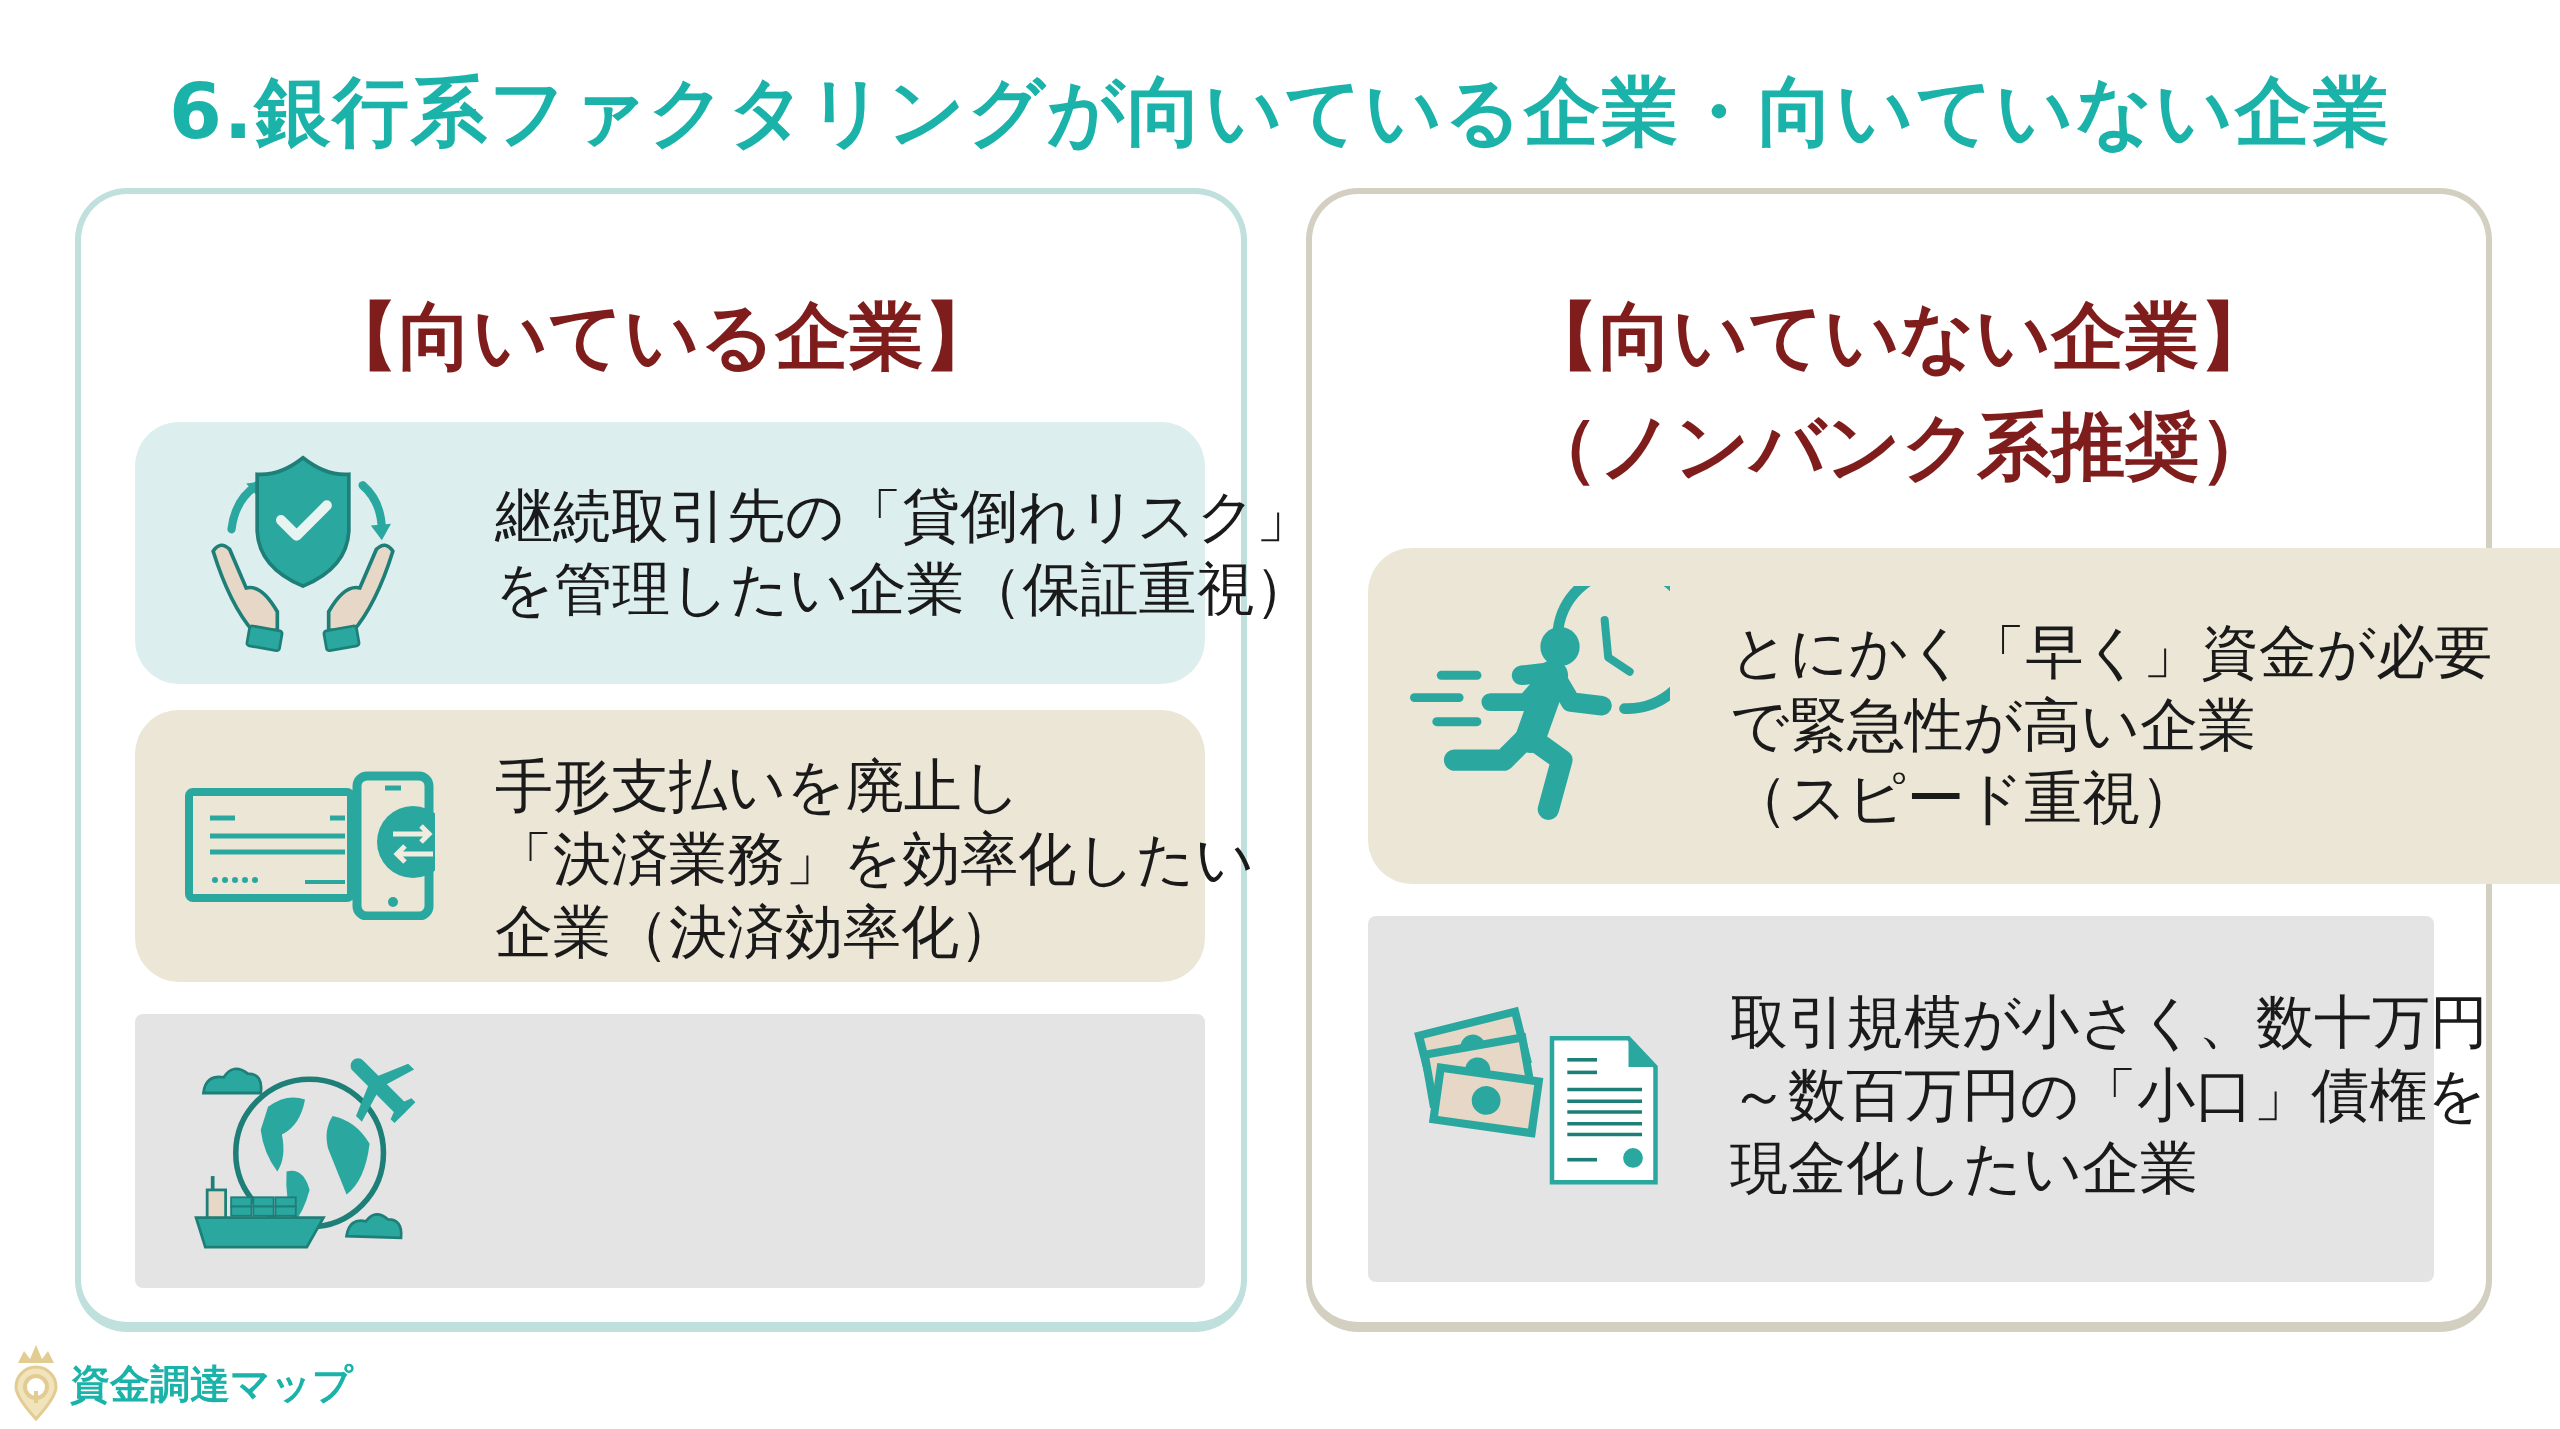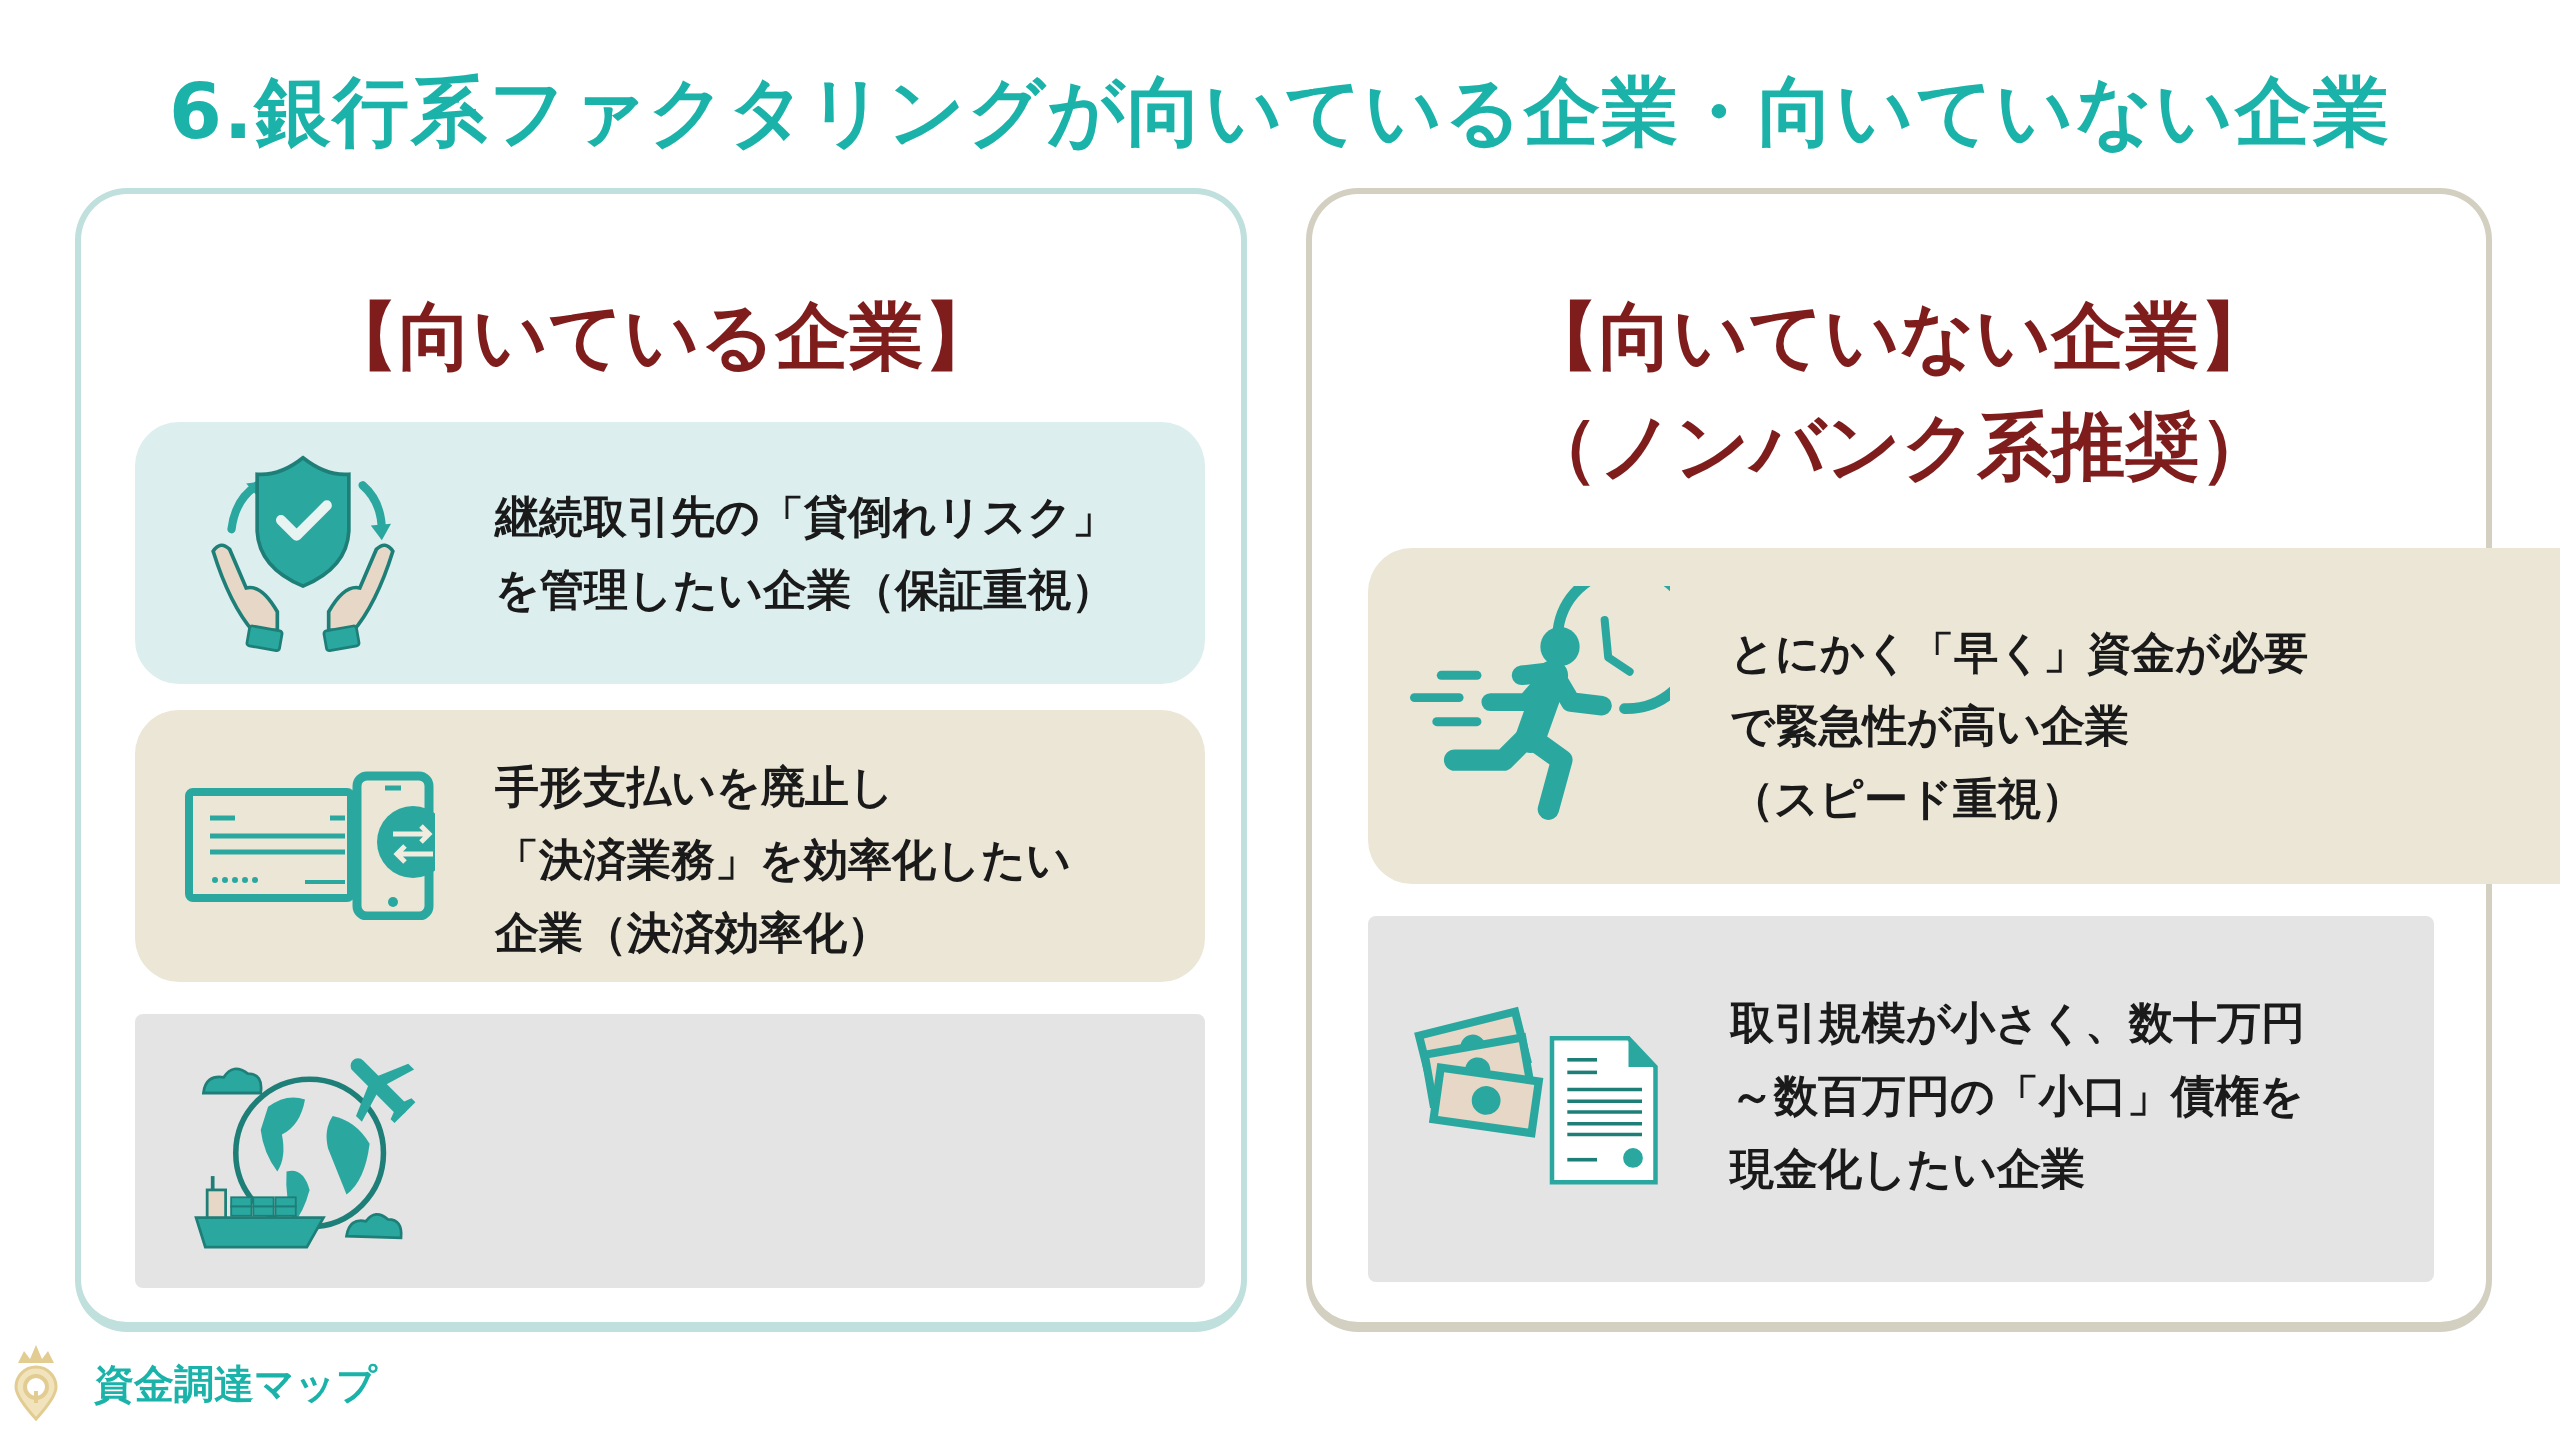--- a/index.html
+++ b/index.html
@@ -19,28 +19,28 @@
   .panel.right { left:1306px; width:1186px; border:6px solid #d3d0c2; border-bottom-width:10px; }
   .panel-heading {
     position:absolute; left:0; width:100%; text-align:center; font-weight:bold;
     color:#7f1d1d; font-size:74px; line-height:112px;
   }
   .card {
     position:absolute; border-radius:44px; box-sizing:border-box;
   }
   .card .icon { position:absolute; }
   .card .text {
-    position:absolute; font-weight:bold; color:#1a1a1a; font-size:44px; line-height:73px;
+    position:absolute; font-weight:normal; color:#1a1a1a; font-size:58px; line-height:73px;
     white-space:pre;
   }
   .bg-teal { background:#dceeee; }
   .bg-beige { background:#ece6d6; }
   .bg-gray { background:#e4e4e4;border-radius:8px; }
   .logo {
-    position:absolute; left:12px; top:1345px; height:78px; display:flex; align-items:center;gap:24px;
+    position:absolute; left:12px; top:1345px; height:78px; display:flex; align-items:center;
   }
   .logo-text { color:#1bb3a9; font-size:40px; font-weight:bold; margin-left:10px; }
 </style>
 </head>
 <body>
 
 <div class="title">6.銀行系ファクタリングが向いている企業・向いていない企業</div>
 
 <div class="panel left">
   <div class="panel-heading" style="top:86px;">【向いている企業】</div>

